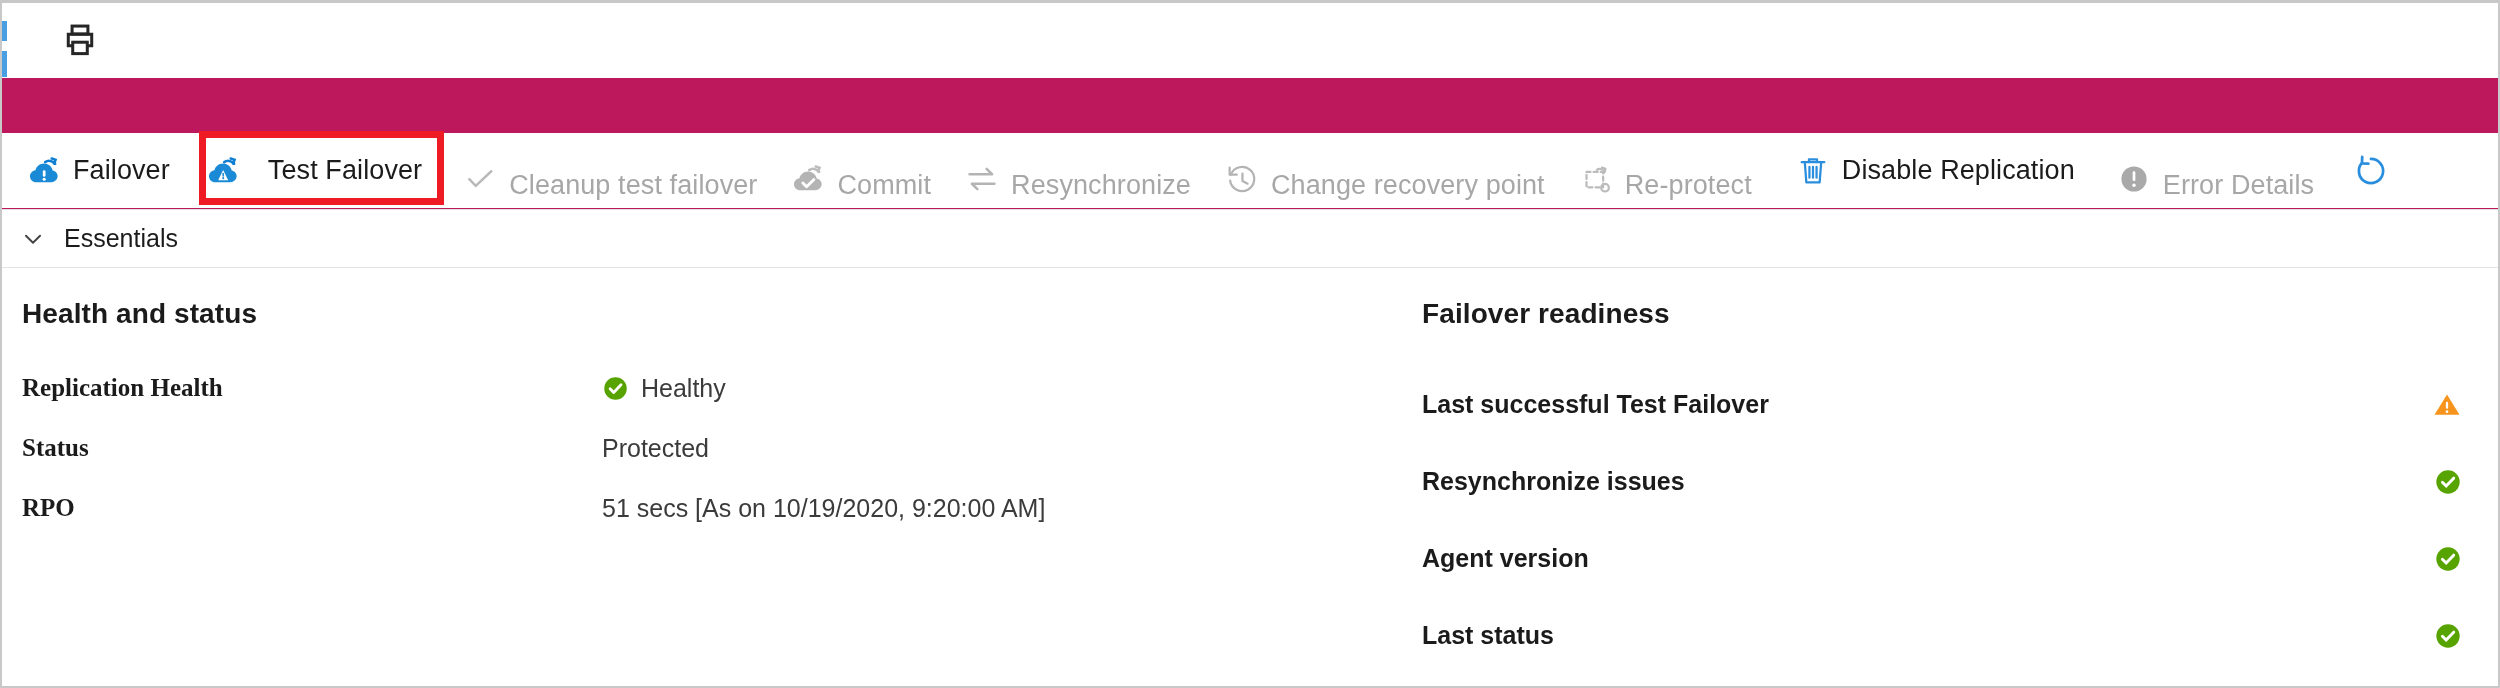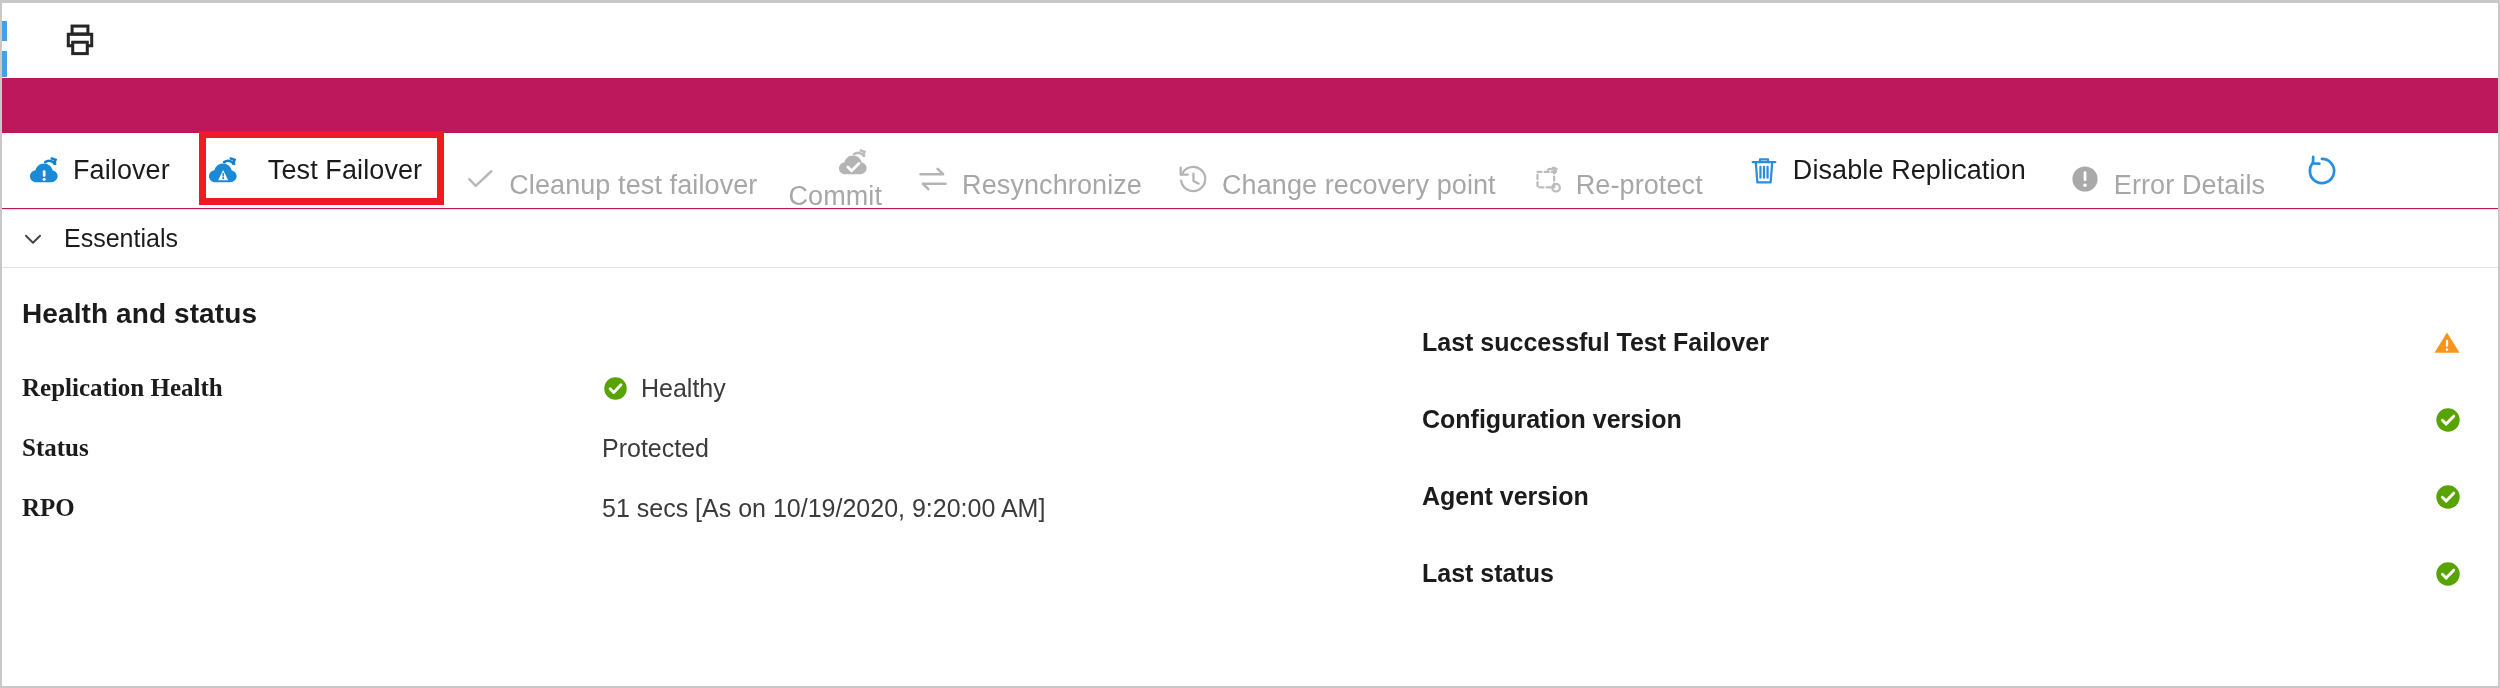--- a/index.html
+++ b/index.html
@@ -262,21 +262,21 @@
 
     <div class="cmd disabled" style="margin-left:14px;">
       <span class="cmd-icon">
         <svg width="38" height="38" viewBox="0 0 32 32" fill="none" stroke="#b9b9b9" stroke-width="2.1" stroke-linecap="round" stroke-linejoin="round">
           <path d="M7 16.2l5.4 5.6L25.5 9.5"></path>
         </svg>
       </span>
       <span class="cmd-label">Cleanup test failover</span>
     </div>
 
-    <div class="cmd disabled" style="margin-left:14px;flex-direction:column;">
+    <div class="cmd disabled" style="margin-left:14px;">
       <span class="cmd-icon">
         <svg width="38" height="38" viewBox="0 0 32 32">
           <path d="M22.5 5.5l3.2 1.1-1.1 3.2" fill="none" stroke="#bdbdbd" stroke-width="2.2" stroke-linecap="round"></path>
           <path d="M17 8.5c3.6-2.5 7 0 8.4 1.5" fill="none" stroke="#bdbdbd" stroke-width="2.2" stroke-linecap="round"></path>
           <path d="M9.5 25.5c-3 0-5.3-2.3-5.3-5.1 0-2.6 2-4.8 4.6-5.1.7-3.3 3.7-5.7 7.2-5.7 3.6 0 6.7 2.5 7.3 5.9 2.4.4 4.2 2.4 4.2 4.8 0 2.8-2.4 5.2-5.3 5.2z" fill="#b4b4b4"></path>
           <path d="M11.7 19.3l3.1 3.2 6.2-6.1" fill="none" stroke="#ffffff" stroke-width="2.4" stroke-linecap="round" stroke-linejoin="round"></path>
         </svg>
       </span>
       <span class="cmd-label">Commit</span>
     </div>
@@ -391,36 +391,37 @@
           <div class="kv-key">RPO</div>
           <div class="kv-val">
             <span>51 secs [As on 10/19/2020, 9:20:00 AM]</span>
           </div>
         </div>
 
       </div>
     </div>
 
     <div class="panel right">
+      <div class="panel-title">Failover readiness</div>
 
       <div class="kv-list">
 
         <div class="kv-row">
           <div class="kv-key">Last successful Test Failover</div>
           <div class="kv-status">
             <svg width="30" height="30" viewBox="0 0 24 24">
               <path d="M12 3.6L22 19.8H2z" fill="#f7941d"></path>
               <rect x="11.1" y="9.4" width="1.8" height="5.6" rx=".9" fill="#ffffff"></rect>
               <circle cx="12" cy="17.3" r="1.05" fill="#ffffff"></circle>
             </svg>
           </div>
         </div>
 
         <div class="kv-row">
-          <div class="kv-key">Configuration version</div>
+          <div class="kv-key">Resynchronize issues</div>
           <div class="kv-status">
             <svg width="28" height="28" viewBox="0 0 24 24">
               <circle cx="12" cy="12" r="10" fill="#57a300"></circle>
               <path d="M7.2 12.2l3.2 3.3 6.5-6.8" fill="none" stroke="#ffffff" stroke-width="2.5" stroke-linecap="round" stroke-linejoin="round"></path>
             </svg>
           </div>
         </div>
 
         <div class="kv-row">
           <div class="kv-key">Agent version</div>

